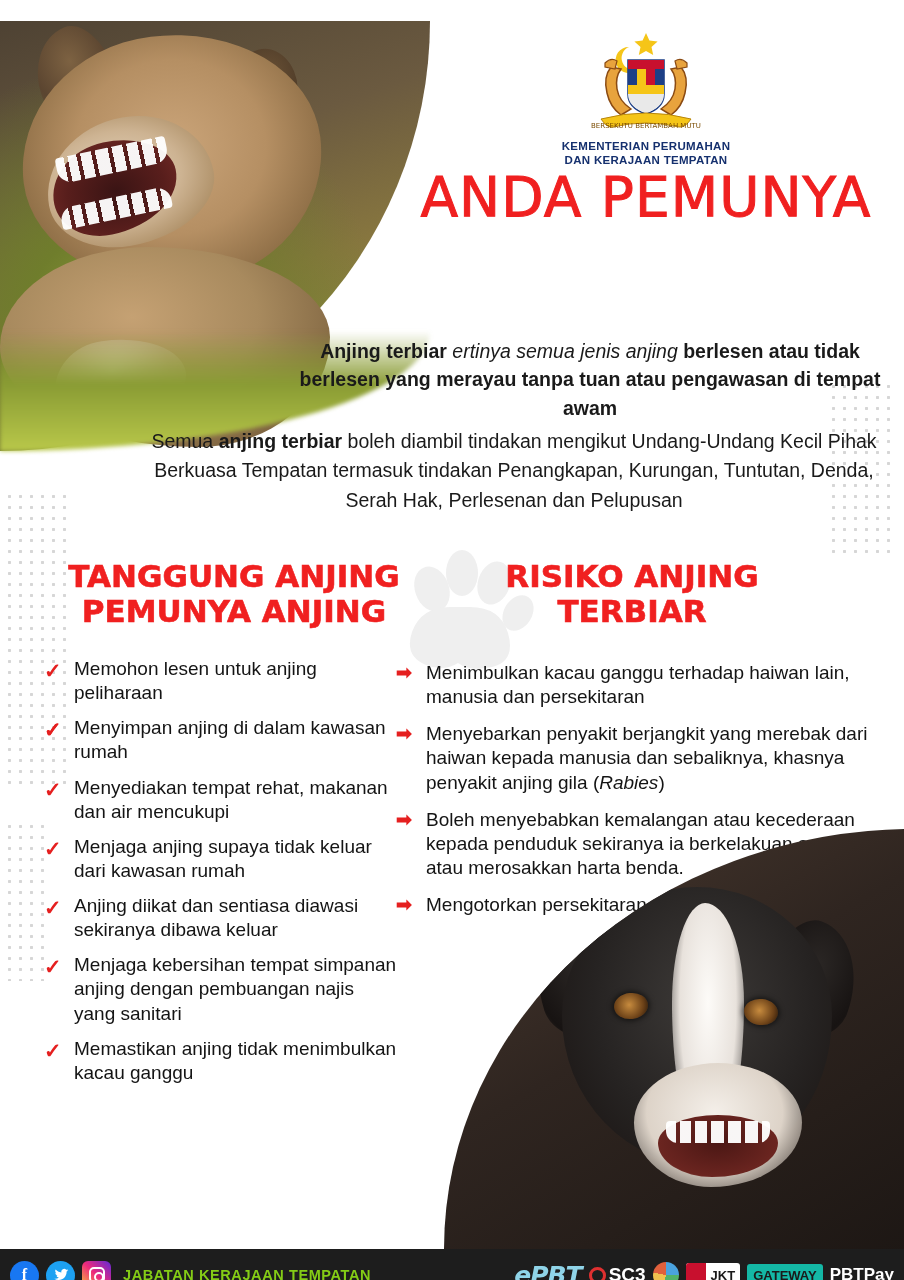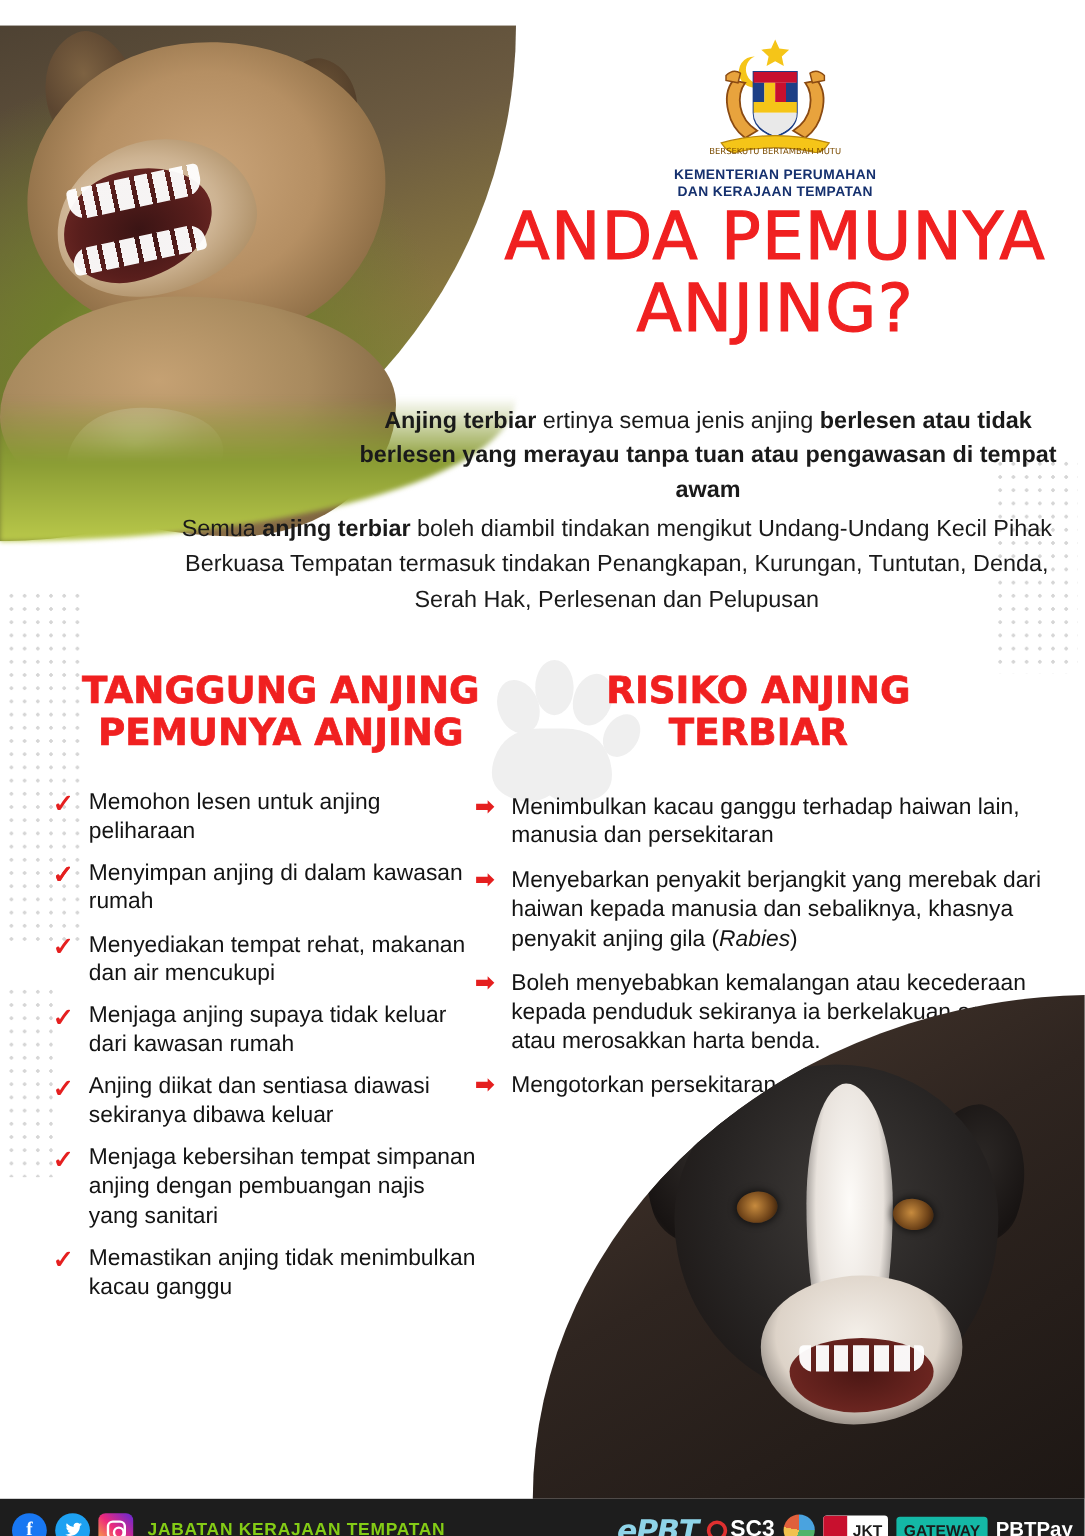--- a/index.html
+++ b/index.html
@@ -126,21 +126,21 @@
     -webkit-text-stroke: 1px #f02020;
   }
   .headline .l2 { display: block; margin-top: 4px; }
 
   
   .intro1 {
     position: absolute; left: 290px; top: 316px; width: 600px;
     text-align: center; color: #1a1a1a;
     font-size: 19.5px; line-height: 1.45; font-weight: bold;
   }
-  .intro1 .reg { font-weight: normal; }
+  .intro1 .reg { font-weight: normal; font-style: italic; }
   .intro2 {
     position: absolute; left: 140px; top: 406px; width: 748px;
     text-align: center; color: #1a1a1a;
     font-size: 19.5px; line-height: 1.5; font-weight: normal;
   }
   .intro2 b { font-weight: bold; }
 
   
   .paw-watermark {
     position: absolute; left: 392px; top: 524px; width: 150px; height: 150px;
@@ -346,21 +346,20 @@
       </svg>
     </div>
     <div class="ministry">
       <div>KEMENTERIAN PERUMAHAN</div>
       <div>DAN KERAJAAN TEMPATAN</div>
     </div>
   </div>
 
   <div class="headline">
     <span>ANDA PEMUNYA</span>
-    <span class="l2">ANJING?</span>
   </div>
 
   <div class="intro1">
     <span>Anjing terbiar</span><span class="reg"> ertinya semua jenis anjing </span><span>berlesen</span><span> atau tidak berlesen yang merayau tanpa tuan atau pengawasan di tempat awam</span>
   </div>
 
   <div class="intro2">
     <span>Semua </span><b>anjing terbiar</b><span> boleh diambil tindakan mengikut Undang-Undang Kecil Pihak Berkuasa Tempatan termasuk tindakan Penangkapan, Kurungan, Tuntutan, Denda, Serah Hak, Perlesenan dan Pelupusan</span>
   </div>
 

